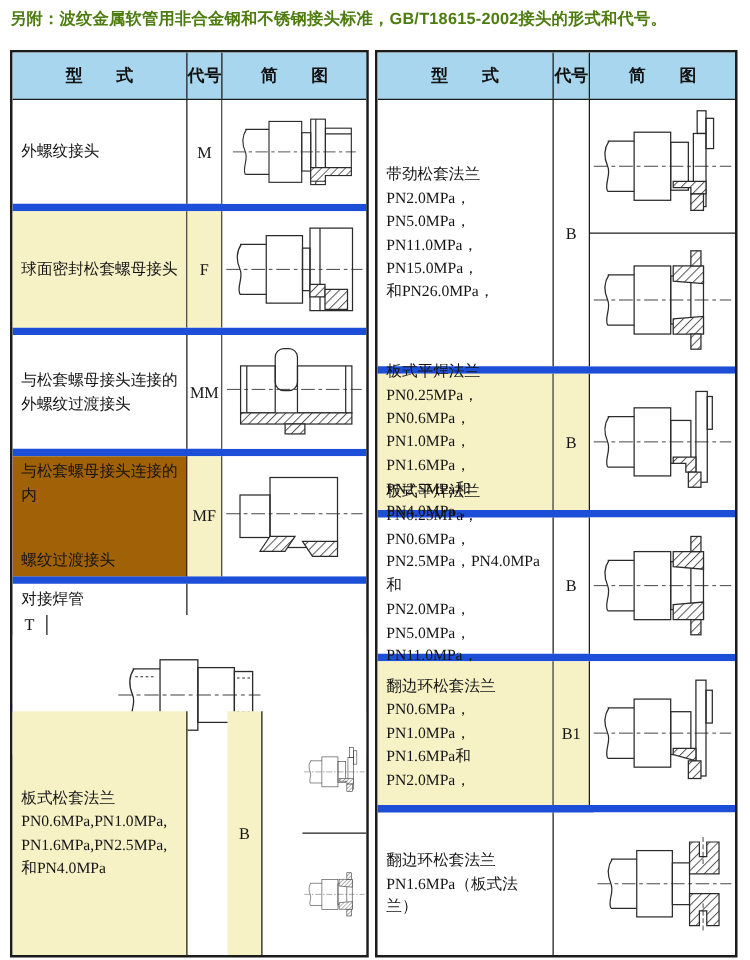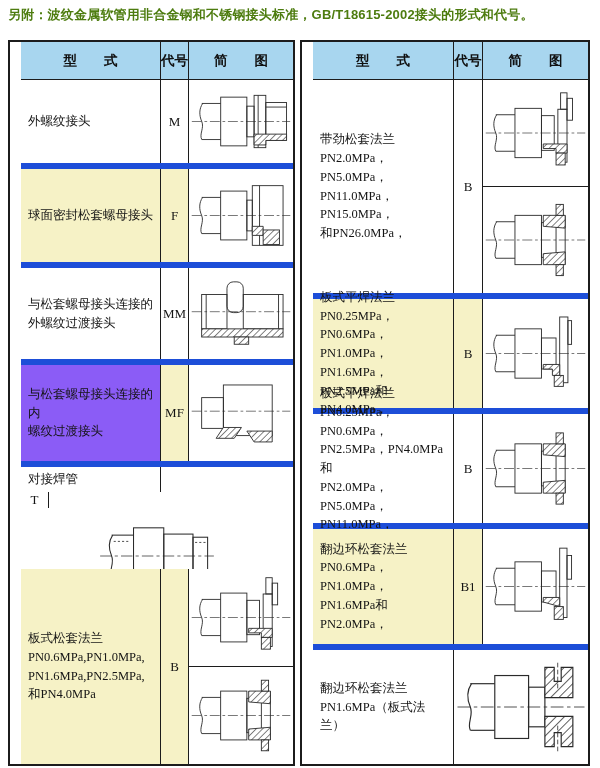--- a/index.html
+++ b/index.html
@@ -5,24 +5,24 @@
   html,body { margin:0; padding:0; }
   body {
     width:600px; height:768px; position:relative; background:#ffffff;
     font-family:"Liberation Sans", sans-serif; overflow:hidden;
   }
   .title {
     position:absolute; left:8px; top:6px; width:588px;
     font-size:13px; font-weight:bold; color:#4d7c0f; letter-spacing:0.2px;
     white-space:nowrap;
   }
-  .tbl { position:absolute; border:2px solid #1c1c1c; background:#fff;padding-left:11px; }
+  .tbl { position:absolute; border:2px solid #1c1c1c; background:#fff; }
   .hdr { display:flex; border-bottom:1.5px solid #1c1c1c; box-sizing:border-box; }
   .row { display:flex; border-bottom:6px solid #1d4ed8; box-sizing:border-box; }
-  .row.last { border-bottom:none; }
+  .row.last { border-bottom:none;gap:32px; }
   .cell { box-sizing:border-box; border-right:1px solid #1c1c1c; height:100%; }
   .cell.nr { border-right:none; }
   .hcell {
     display:flex; align-items:center; justify-content:center;
     font-size:13.5px; font-weight:bold; color:#101010;
   }
   .type {
     display:flex; flex-direction:column; justify-content:center;
     padding:3px 4px 3px 7px; font-family:"Liberation Serif", serif;
     font-size:12.5px; line-height:1.5; color:#141414;
@@ -124,21 +124,21 @@
                 <line x1="99" y1="25" x2="99" y2="63"></line>
    <rect x="42" y="11" width="18" height="34" rx="7"></rect>
    <rect x="14" y="63" width="90" height="9" fill="url(#hatch)"></rect>
    <rect x="50" y="72" width="16" height="8" fill="url(#hatch)"></rect>
               </g>
             </svg>
           </div>
         </div>
       </div>
       <div class="row" style="height: 102px;">
-        <div class="cell type" style="width: 140px; background: #8b5cf6;">
+        <div class="cell type" style="width: 140px; background: #a16207; justify-content: space-between;">
           <div>与松套螺母接头连接的内</div>
           <div>螺纹过渡接头</div>
         </div>
         <div class="cell code" style="width: 28px; background: rgb(246, 242, 198);">MF</div>
         <div class="cell diag nr">
           <div class="sub">
             <svg class="fig" viewBox="0 0 115 92" width="100%" height="100%" preserveAspectRatio="xMidYMid meet">
               <g fill="none" stroke="#2b2b2b" stroke-width="1">
                 <line x1="3" y1="44" x2="112" y2="44" stroke-width="0.7" stroke-dasharray="11 3 3 3"></line>
                 <rect x="14" y="29" width="24" height="34"></rect>

